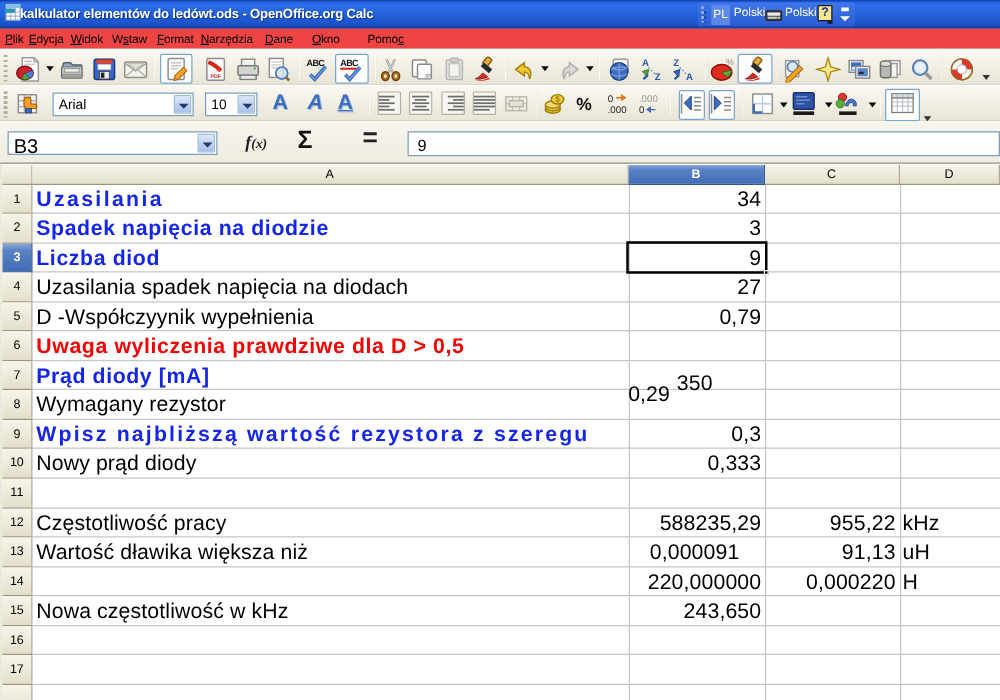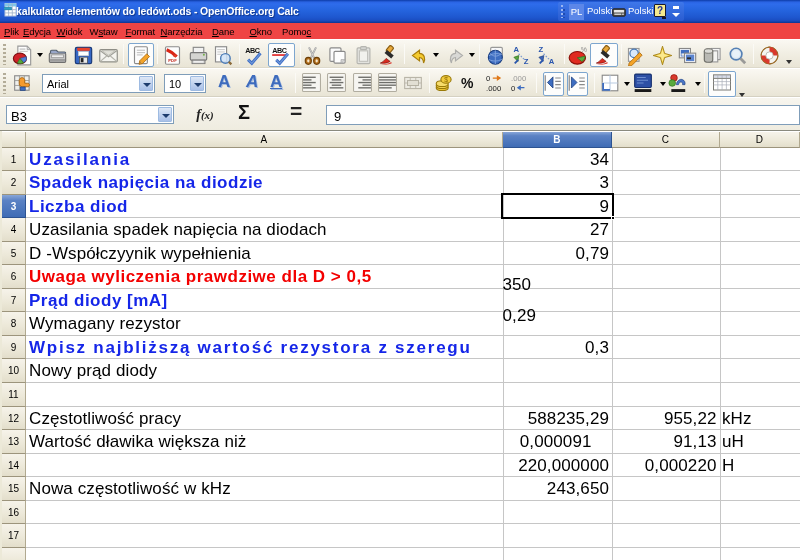--- a/index.html
+++ b/index.html
@@ -74,21 +74,21 @@
 </div>
 <div id="menu" class="abs">
 <span style="left:4px"><u>P</u>lik</span>
 <span style="left:23px"><u>E</u>dycja</span>
 <span style="left:56.5px"><u>W</u>idok</span>
 <span style="left:89.5px">W<u>s</u>taw</span>
 <span style="left:125.5px"><u>F</u>ormat</span>
 <span style="left:160.5px"><u>N</u>arzędzia</span>
 <span style="left:212px"><u>D</u>ane</span>
 <span style="left:249.5px"><u>O</u>kno</span>
-<span style="left:282px">Pomo<u>c</u></span>
+<span style="left:294px">Pomo<u>c</u></span>
 </div>
 <div id="tb1" class="tb abs">
 <div class="abs grip" style="left:2.5px"></div>
 <div class="abs ibox" style="left:128px;top:2.5px;width:26px;height:24px"></div>
 <div class="abs ibox" style="left:268px;top:2.5px;width:26.5px;height:24px"></div>
 <div class="abs ibox" style="left:590px;top:2.5px;width:28px;height:24px"></div>
 <svg class="abs" style="left:11.5px;top:4.5px" width="21" height="21" viewBox="0 0 18 18">
       <path d="M5 1h8l3 3v13H5z" fill="#fefefe" stroke="#9a9a9a"></path>
       <path d="M13 1l3 3h-3z" fill="#d8d8d8" stroke="#9a9a9a" stroke-width=".7"></path>
 <rect x="6.5" y="3" width="5" height="1" fill="#bbb"></rect>
@@ -378,21 +378,21 @@
 <svg class="abs" style="left:712px;top:4px" width="20" height="19" viewBox="0 0 20 18">
       <rect x="1.5" y="1.5" width="17" height="15" fill="#fff" stroke="#7a7a74"></rect>
 <rect x="1.5" y="1.5" width="17" height="3.4" fill="#d7dce8" stroke="#7a7a74" stroke-width=".6"></rect>
 <path d="M5.8 1.5v15M10.1 1.5v15M14.4 1.5v15M1.5 8.1h17M1.5 11.4h17" stroke="#a9aeb9" stroke-width=".7"></path>
 <path d="M1.5 4.9h17" stroke="#7a7a74" stroke-width=".7"></path>
     </svg>
 <div class="abs" style="left:738.5px;top:24px;width:0;height:0;border-left:3.5px solid transparent;border-right:3.5px solid transparent;border-top:4.5px solid #333"></div>
 </div>
 <div id="fbar" class="abs">
 <div class="fbox" style="left:6px;top:7px;width:168px;height:19px">
-      <span class="abs" style="left:4px;top:3px;font-size:13px">B3</span>
+      <span class="abs" style="left:4px;top:3px;font-size:16px">B3</span>
       <span class="cbtn" style="position:absolute"></span>
     </div>
 <div class="abs" style="left:194px;top:7px;width:22px;height:19px;font-family:'Liberation Serif',serif;font-style:italic;font-weight:bold;font-size:14px;color:#222;text-align:center;line-height:19px">f<span style="font-size:11px">(x)</span></div>
 <div class="abs" style="left:238px;top:3px;font-size:20px;font-weight:bold;color:#111">Σ</div>
 <div class="abs" style="left:290px;top:1px;font-size:21px;font-weight:bold;color:#222">=</div>
 <div class="fbox" style="left:326px;top:7px;width:474px;height:20px">
       <span class="abs" style="left:7px;top:3px;font-size:13px">9</span>
     </div>
 </div>
 <div id="grid" class="abs">
@@ -446,26 +446,27 @@
 <div class="ct blue" style="left:29px;top:40.05px;line-height:23.55px">Spadek napięcia na diodzie</div>
 <div class="ct" style="left:502.5px;top:40.05px;width:106.5px;text-align:right;line-height:23.55px">3</div>
 <div class="ct blue" style="left:29px;top:63.60px;line-height:23.55px">Liczba diod</div>
 <div class="ct" style="left:502.5px;top:63.60px;width:106.5px;text-align:right;line-height:23.55px">9</div>
 <div class="ct" style="left:29px;top:87.15px;line-height:23.55px">Uzasilania spadek napięcia na diodach</div>
 <div class="ct" style="left:502.5px;top:87.15px;width:106.5px;text-align:right;line-height:23.55px">27</div>
 <div class="ct" style="left:29px;top:110.70px;line-height:23.55px">D -Współczyynik wypełnienia</div>
 <div class="ct" style="left:502.5px;top:110.70px;width:106.5px;text-align:right;line-height:23.55px">0,79</div>
 <div class="ct red" style="left:29px;top:134.25px;line-height:23.55px">Uwaga wyliczenia prawdziwe dla D &gt; 0,5</div>
 <div class="ct blue" style="left:29px;top:157.80px;line-height:23.55px">Prąd diody [mA]</div>
-<div class="ct" style="left:502.5px;top:142px;width:106.5px;text-align:left;line-height:23.55px">350</div>
+<div class="ct" style="left:502.5px;top:164px;width:106.5px;text-align:center;line-height:23.55px">350</div>
 <div class="ct" style="left:29px;top:181.35px;line-height:23.55px">Wymagany rezystor</div>
 <div class="ct" style="left:502.5px;top:173px;width:106.5px;line-height:23.55px">0,29</div>
 <div class="ct blue b9" style="left:29px;top:204.90px;line-height:23.55px">Wpisz najbliższą wartość rezystora z szeregu</div>
 <div class="ct" style="left:502.5px;top:204.90px;width:106.5px;text-align:right;line-height:23.55px">0,3</div>
 <div class="ct" style="left:29px;top:228.45px;line-height:23.55px">Nowy prąd diody</div>
+<div class="ct" style="left:502.5px;top:228.45px;width:106.5px;text-align:right;line-height:23.55px">0,333</div>
 <div class="ct" style="left:29px;top:275.55px;line-height:23.55px">Częstotliwość pracy</div>
 <div class="ct" style="left:502.5px;top:275.55px;width:106.5px;text-align:right;line-height:23.55px">588235,29</div>
 <div class="ct" style="left:612px;top:275.55px;width:104.5px;text-align:right;line-height:23.55px">955,22</div>
 <div class="ct" style="left:722px;top:275.55px;line-height:23.55px">kHz</div>
 <div class="ct" style="left:29px;top:299.10px;line-height:23.55px">Wartość dławika większa niż</div>
 <div class="ct" style="left:485px;top:299.10px;width:106.5px;text-align:right;line-height:23.55px">0,000091</div>
 <div class="ct" style="left:612px;top:299.10px;width:104.5px;text-align:right;line-height:23.55px">91,13</div>
 <div class="ct" style="left:722px;top:299.10px;line-height:23.55px">uH</div>
 <div class="ct" style="left:502.5px;top:322.65px;width:106.5px;text-align:right;line-height:23.55px">220,000000</div>
 <div class="ct" style="left:612px;top:322.65px;width:104.5px;text-align:right;line-height:23.55px">0,000220</div>

